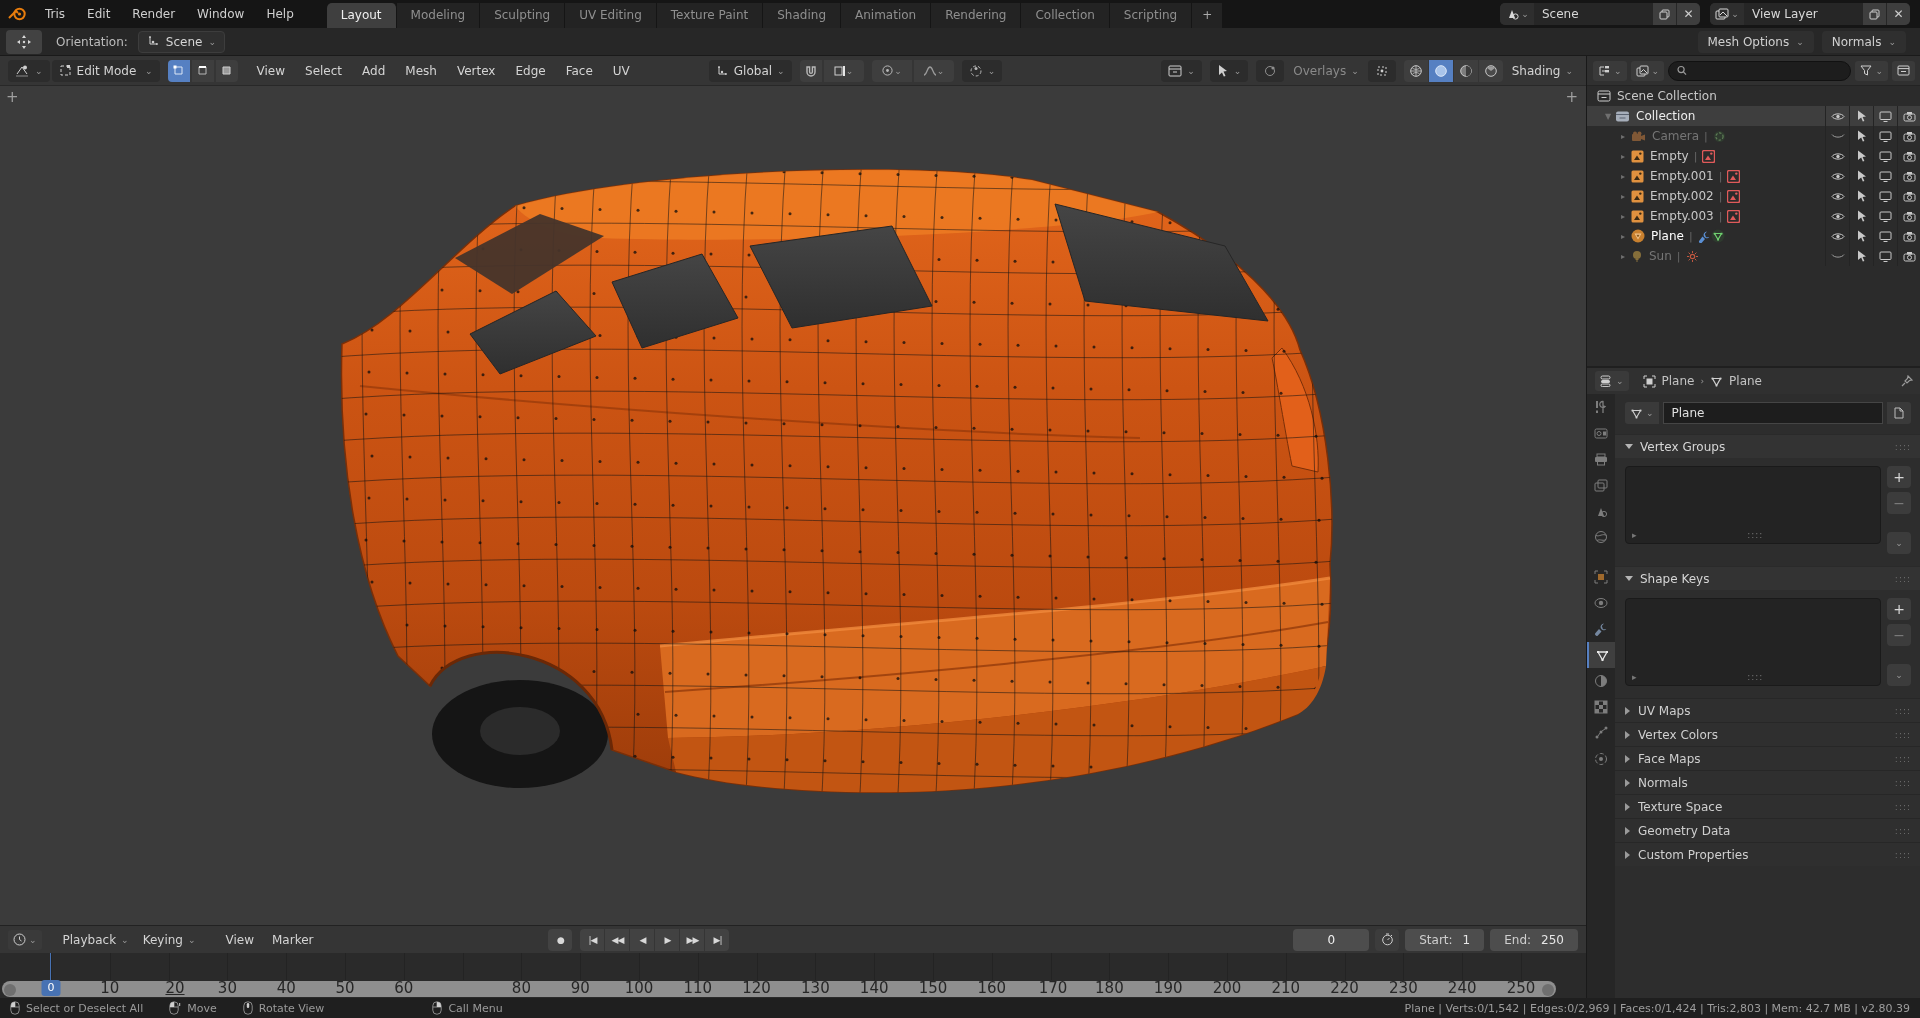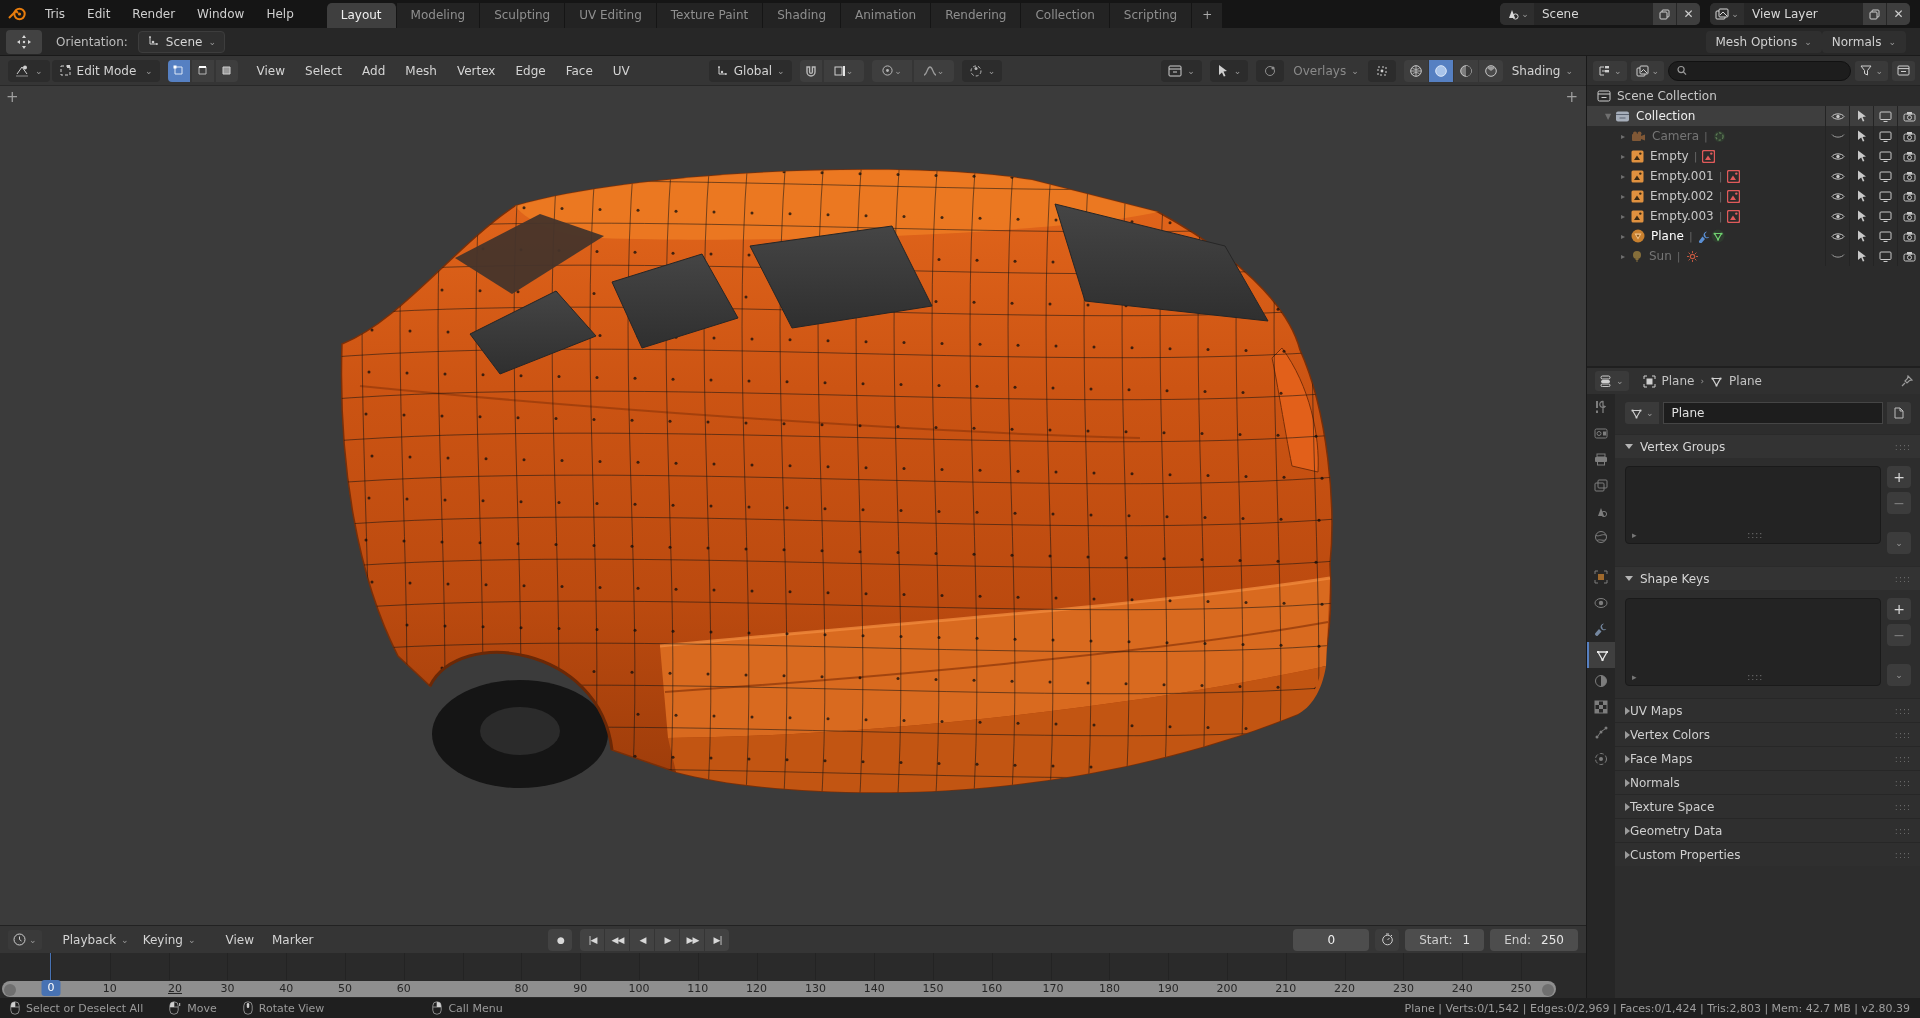--- a/index.html
+++ b/index.html
@@ -26,21 +26,21 @@
     display:flex; align-items:center; justify-content:center; color:#cfcfcf; }
 
   
   #toolrow { position:absolute; left:0; top:28px; width:1920px; height:28px; background:#272727;
     display:flex; align-items:center; border-bottom:1px solid #1a1a1a; }
   .toolbox-btn { width:36px; height:24px; margin-left:6px; background:#424242; border-radius:4px;
     display:flex; align-items:center; justify-content:center; }
   #orientation-label { margin-left:14px; color:#bdbdbd; }
   .pill { display:flex; align-items:center; gap:6px; background:#2f2f2f; border:1px solid #3d3d3d;
     border-radius:4px; height:22px; padding:0 8px; margin-left:10px; color:#d6d6d6; }
-  #toolrow-right { margin-left:auto; display:flex; gap:0; padding-right:14px; }
+  #toolrow-right { margin-left:auto; display:flex; gap:8px; padding-right:14px; }
   .dd-dark { display:flex; align-items:center; gap:7px; background:#2f2f2f; border-radius:4px;
     height:22px; padding:0 10px; color:#d0d0d0; }
   .chev { font-size:9px; color:#9a9a9a; }
 
   
   #vp-header { position:absolute; left:0; top:56px; width:1586px; height:30px; background:#353535;
     display:flex; align-items:center; border-bottom:1px solid #282828; }
   .hgroup { display:flex; align-items:center; gap:2px; margin-left:8px; }
   .hbtn { display:flex; align-items:center; gap:5px; background:#2c2c2c; border-radius:4px;
     height:22px; padding:0 7px; color:#d4d4d4; }
@@ -100,33 +100,33 @@
   .tri.right { border-top:4px solid transparent; border-bottom:4px solid transparent; border-left:5px solid #9a9a9a; }
   .listwrap { display:flex; gap:6px; padding:8px 10px 12px; }
   .listbox { flex:1; height:78px; background:#232323; border:1px solid #1a1a1a; border-radius:4px; position:relative; }
   .listbox .lb-foot { position:absolute; bottom:3px; left:6px; right:6px; display:flex; color:#777; font-size:9px; }
   .lb-handle { margin:0 auto; letter-spacing:1px; }
   .btncol { display:flex; flex-direction:column; gap:4px; }
   .sqbtn { width:24px; height:22px; background:#3c3c3c; border-radius:4px; color:#d8d8d8;
     display:flex; align-items:center; justify-content:center; font-size:14px; }
   .sqbtn.dimb { color:#7c7c7c; }
   .sqbtn.spaced { margin-top:14px; }
-  .collapsed-panel { height:24px; display:flex; align-items:center; padding:0 10px;
+  .collapsed-panel { height:24px; display:flex; align-items:center; gap:8px; padding:0 10px;
     border-top:1px solid #272727; background:#2f2f2f; color:#cfcfcf; }
   .collapsed-panel .handle { margin-left:auto; color:#6d6d6d; font-size:9px; letter-spacing:1px; }
 
   
   #tl-header { position:absolute; left:0; top:925px; width:1586px; height:28px; background:#353535;
     display:flex; align-items:center; border-top:1px solid #222; }
   #tl-tracks { position:absolute; left:0; top:953px; width:1586px; height:27px; background:#2a2a2a; overflow:hidden; }
   .vline { position:absolute; top:0; bottom:0; width:1px; background:#232323; }
   #playhead { position:absolute; top:0; bottom:0; width:2px; background:#4772b3; }
   #ruler { position:absolute; left:0; top:980px; width:1586px; height:18px; background:#2a2a2a; }
   #ruler-bar { position:absolute; left:2px; top:1px; width:1554px; height:16px; background:#8f8f8f; border-radius:8px; }
-  .tick { position:absolute; top:1px; transform:translateX(-50%); color:#262626; font-size:11px; line-height:15px; }
+  .tick { position:absolute; top:1px; transform:translateX(-50%); color:#262626; font-size:15px; line-height:15px; }
   #cur-frame-badge { position:absolute; top:0; transform:translateX(-50%); background:#4772b3; color:#fff;
     border-radius:3px; padding:0 6px; font-size:11px; line-height:16px; }
   .scroll-dot { position:absolute; top:3px; width:12px; height:12px; border-radius:50%; background:#6f6f6f; }
   .tl-btn-group { display:flex; gap:1px; margin-left:10px; }
   .pbtn { width:24px; height:22px; background:#424242; display:flex; align-items:center; justify-content:center;
     color:#d8d8d8; font-size:9px; letter-spacing:-1px; }
   .pbtn.rec { background:#424242; border-radius:4px; margin-right:8px; }
   .pbtn.first { border-radius:4px 0 0 4px; }
   .pbtn.last { border-radius:0 4px 4px 0; }
   #tl-right { margin-left:auto; display:flex; align-items:center; gap:6px; padding-right:8px; }

